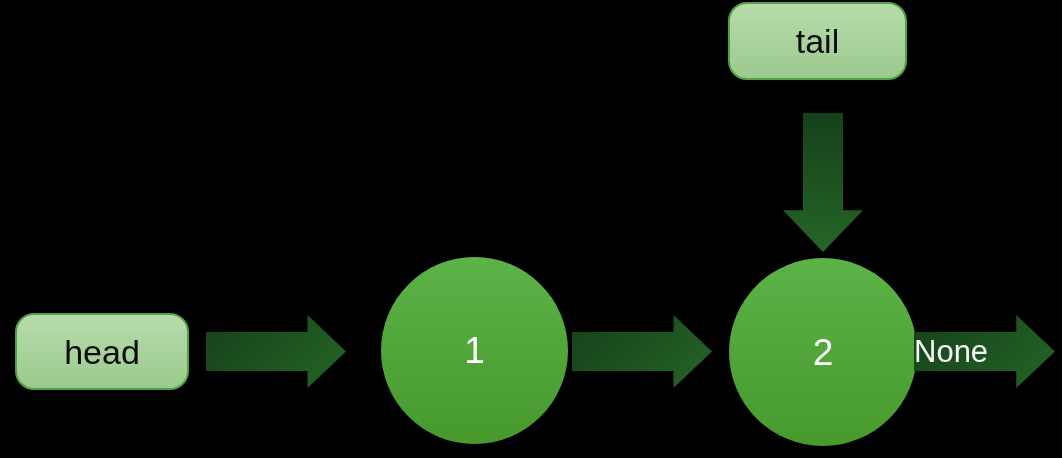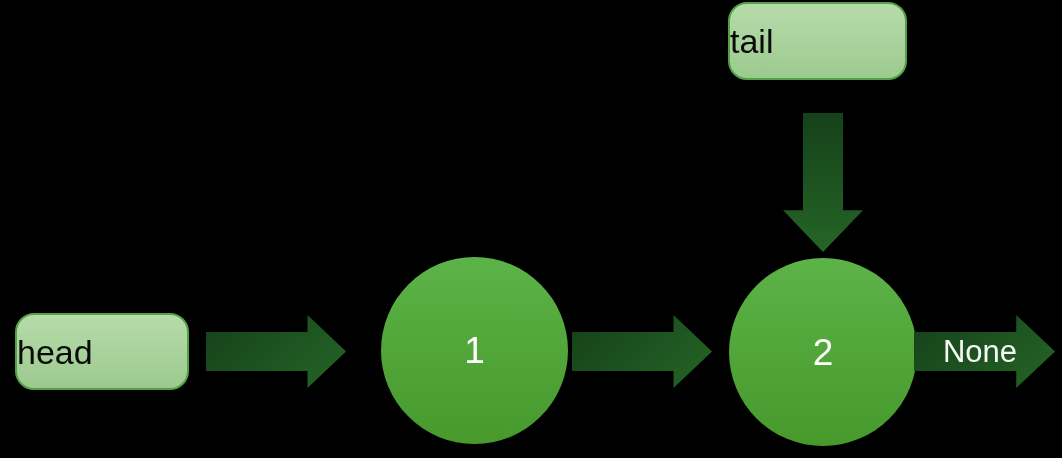--- a/index.html
+++ b/index.html
@@ -19,21 +19,21 @@
   .label-box {
     position: absolute;
     box-sizing: border-box;
     border: 2.5px solid var(--label-box-border, #52a144);
     border-radius: 19px;
     background: linear-gradient(180deg,
       var(--label-box-top, #b6dbaa) 0%,
       var(--label-box-bottom, #9cca8e) 100%);
     display: flex;
     align-items: center;
-    justify-content: flex-start;
+    justify-content: center;
     color: var(--label-text, #0b0b0b);
     font-size: 34px;
     line-height: 1;
   }
   .label-box.head { left: 15px;   top: 313px; width: 174px; height: 77px; }
   .label-box.tail { left: 728px; top: 2px;   width: 179px; height: 78px; }
 
   
   .node {
     position: absolute;
@@ -82,21 +82,21 @@
 
   
   .none-label {
     position: absolute;
     left: 914px;
     top: 332px;
     width: 103px;
     height: 39px;
     display: flex;
     align-items: center;
-    justify-content: flex-end;
+    justify-content: flex-start;
     color: var(--none-text, #f7f8f5);
     font-size: 31px;
     line-height: 1;
   }
 </style>
 </head>
 <body>
 
 <div class="canvas">
 

